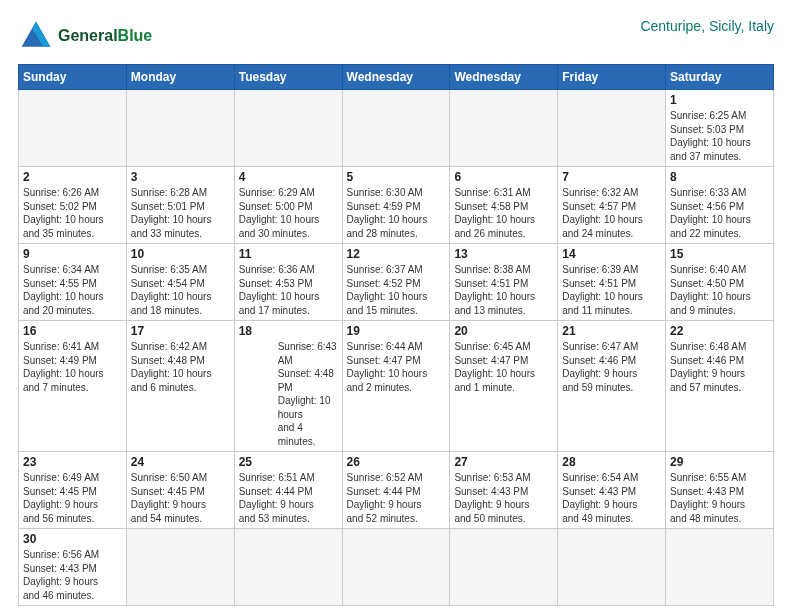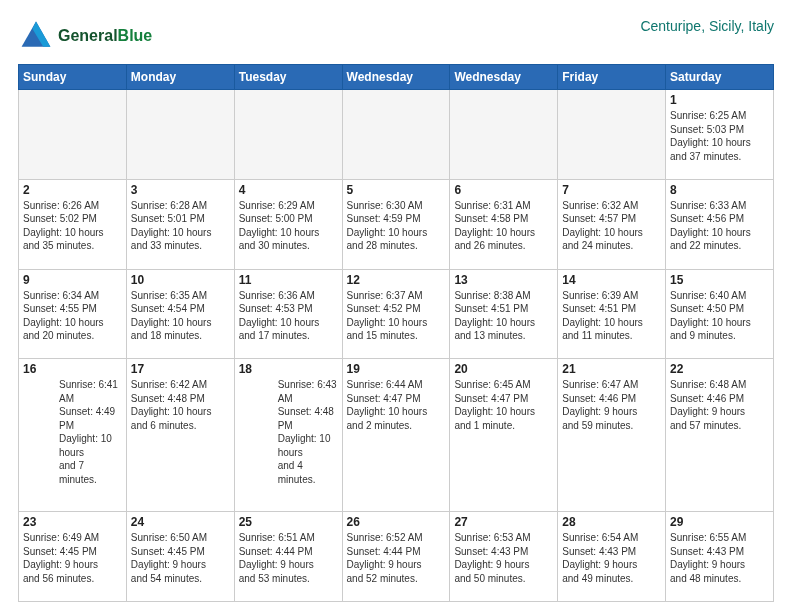--- a/index.html
+++ b/index.html
@@ -243,21 +243,21 @@
             <span class="day-num">15</span>
             <div class="day-info" style="white-space: pre-line;">Sunrise: 6:40 AM
 Sunset: 4:50 PM
 Daylight: 10 hours
 and 9 minutes.</div>
           </td>
         </tr>
         <tr>
           <td>
             <span class="day-num">16</span>
-            <div class="day-info" style="white-space: pre-line; margin-left: 36px;">Sunrise: 6:41 AM
+            <div class="day-info" style="white-space: pre-line;">Sunrise: 6:41 AM
 Sunset: 4:49 PM
 Daylight: 10 hours
 and 7 minutes.</div>
           </td>
           <td>
             <span class="day-num">17</span>
             <div class="day-info" style="white-space: pre-line;">Sunrise: 6:42 AM
 Sunset: 4:48 PM
 Daylight: 10 hours
 and 6 minutes.</div>
@@ -341,16 +341,31 @@
 Daylight: 9 hours
 and 49 minutes.</div>
           </td>
           <td>
             <span class="day-num">29</span>
             <div class="day-info" style="white-space: pre-line;">Sunrise: 6:55 AM
 Sunset: 4:43 PM
 Daylight: 9 hours
 and 48 minutes.</div>
           </td>
+        </tr>
+        <tr>
+          <td class="last-row">
+            <span class="day-num">30</span>
+            <div class="day-info" style="white-space: pre-line;">Sunrise: 6:56 AM
+Sunset: 4:43 PM
+Daylight: 9 hours
+and 46 minutes.</div>
+          </td>
+          <td class="empty last-row"></td>
+          <td class="empty last-row"></td>
+          <td class="empty last-row"></td>
+          <td class="empty last-row"></td>
+          <td class="empty last-row"></td>
+          <td class="empty last-row"></td>
         </tr>
       </tbody>
   </table>
 </div>
 
 </body></html>

